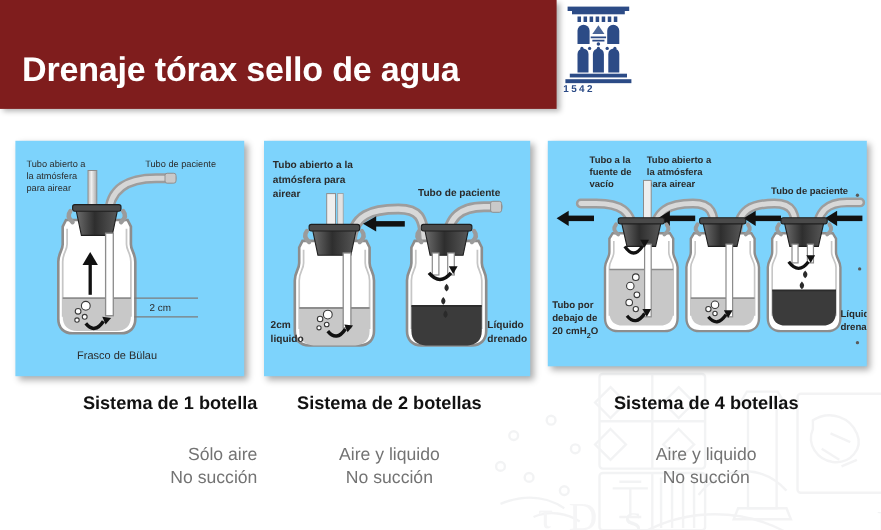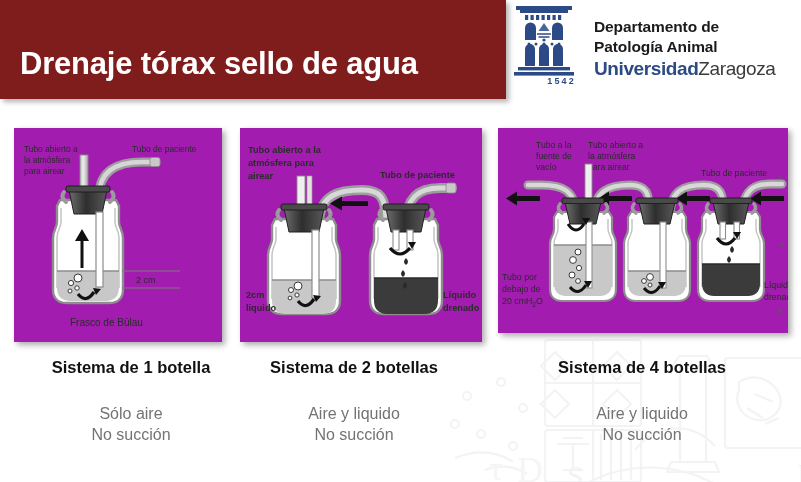--- a/index.html
+++ b/index.html
@@ -30,50 +30,50 @@
     letter-spacing:-.2px; white-space:nowrap;
   }
 
   
   .logo-wrap{
     position:absolute; left:512px; top:4px; z-index:4;
     display:flex; align-items:flex-start;
   }
   .logo-mark{ width:64px; height:88px; position:relative; }
   .logo-year{
-    position:absolute; left:0; top:72px; width:64px; text-align:right;
+    position:absolute; left:0; top:72px; width:64px; text-align:left;
     font-size:9px; color:#2c4b86; letter-spacing:2.2px; font-weight:bold;
   }
   .logo-text{ margin-left:18px; padding-top:13px; line-height:1.26; }
   .logo-l1,.logo-l2{
     font-size:15.5px; font-weight:bold; color:#1a1a1a;
     letter-spacing:-.1px; white-space:nowrap;
   }
   .logo-l3{ font-size:19px; white-space:nowrap; margin-top:1px; }
   .logo-uni{ font-weight:bold; color:#2c4b86; letter-spacing:-.4px;}
   .logo-zar{ color:#3a3a3a; letter-spacing:-.4px;}
 
   
   .panels{ position:absolute; left:0; top:128px; width:801px; height:222px; z-index:2;}
   .panel{
-    position:absolute; top:0; background:#a21caf;
+    position:absolute; top:0; background:#7dd3fc;
     box-shadow:3px 3px 6px rgba(0,0,0,.33);
     overflow:hidden;
   }
   .p1{ left:14px;  width:208px; height:214px;}
   .p2{ left:240px; width:242px; height:214px;font-weight:bold;}
-  .p3{ left:498px; width:290px; height:205px;}
+  .p3{ left:498px; width:290px; height:205px;font-weight:bold;}
   .panel svg{ display:block; }
 
   .dgm-label{ font-family:"Liberation Sans", sans-serif; fill:#2b2b2b; }
 
   
   .captions{ position:absolute; left:0; top:358px; width:801px; z-index:2;}
   .cap{ position:absolute; text-align:center; }
-  .c1{ left:28px;  width:206px;}
+  .c1{ left:28px;  width:206px;text-align:right;}
   .c2{ left:236px; width:236px;}
   .c3{ left:512px; width:260px;}
   .cap-title{ font-size:16.5px; font-weight:bold; color:#111111; white-space:nowrap;}
   .cap-body{ margin-top:26px; font-size:16px; color:#737373; line-height:1.33;}
 
   .dot{position:absolute;border-radius:50%;background:#5a5a5a;z-index:2;}
 </style>
 </head>
 <body>
 
@@ -153,27 +153,20 @@
         </g>
         <path d="M13 62 v-17 a5 5 0 0 1 10 0 v17 z"></path>
         <path d="M27 62 v-17 a5 5 0 0 1 10 0 v17 z"></path>
         <path d="M41 62 v-17 a5 5 0 0 1 10 0 v17 z"></path>
         <rect x="6" y="63" width="52" height="3.4"></rect>
         <rect x="2" y="68" width="60" height="3.6"></rect>
       </g>
     </svg>
     <div class="logo-year">1542</div>
   </div>
-  <div class="logo-text">
-    <div class="logo-l1">Departamento de</div>
-    <div class="logo-l2">Patología Animal</div>
-    <div class="logo-l3">
-      <span class="logo-uni">Universidad</span><span class="logo-zar">Zaragoza</span>
-    </div>
-  </div>
 </div>
 
 <div class="panels">
 
   <div class="panel p1">
     <svg width="208" height="214" viewBox="0 0 208 214">
       <defs>
         <linearGradient id="stop1" x1="0" y1="0" x2="1" y2="0">
           <stop offset="0" stop-color="#6e6e6e"></stop>
             <stop offset=".45" stop-color="#2e2e2e"></stop>

